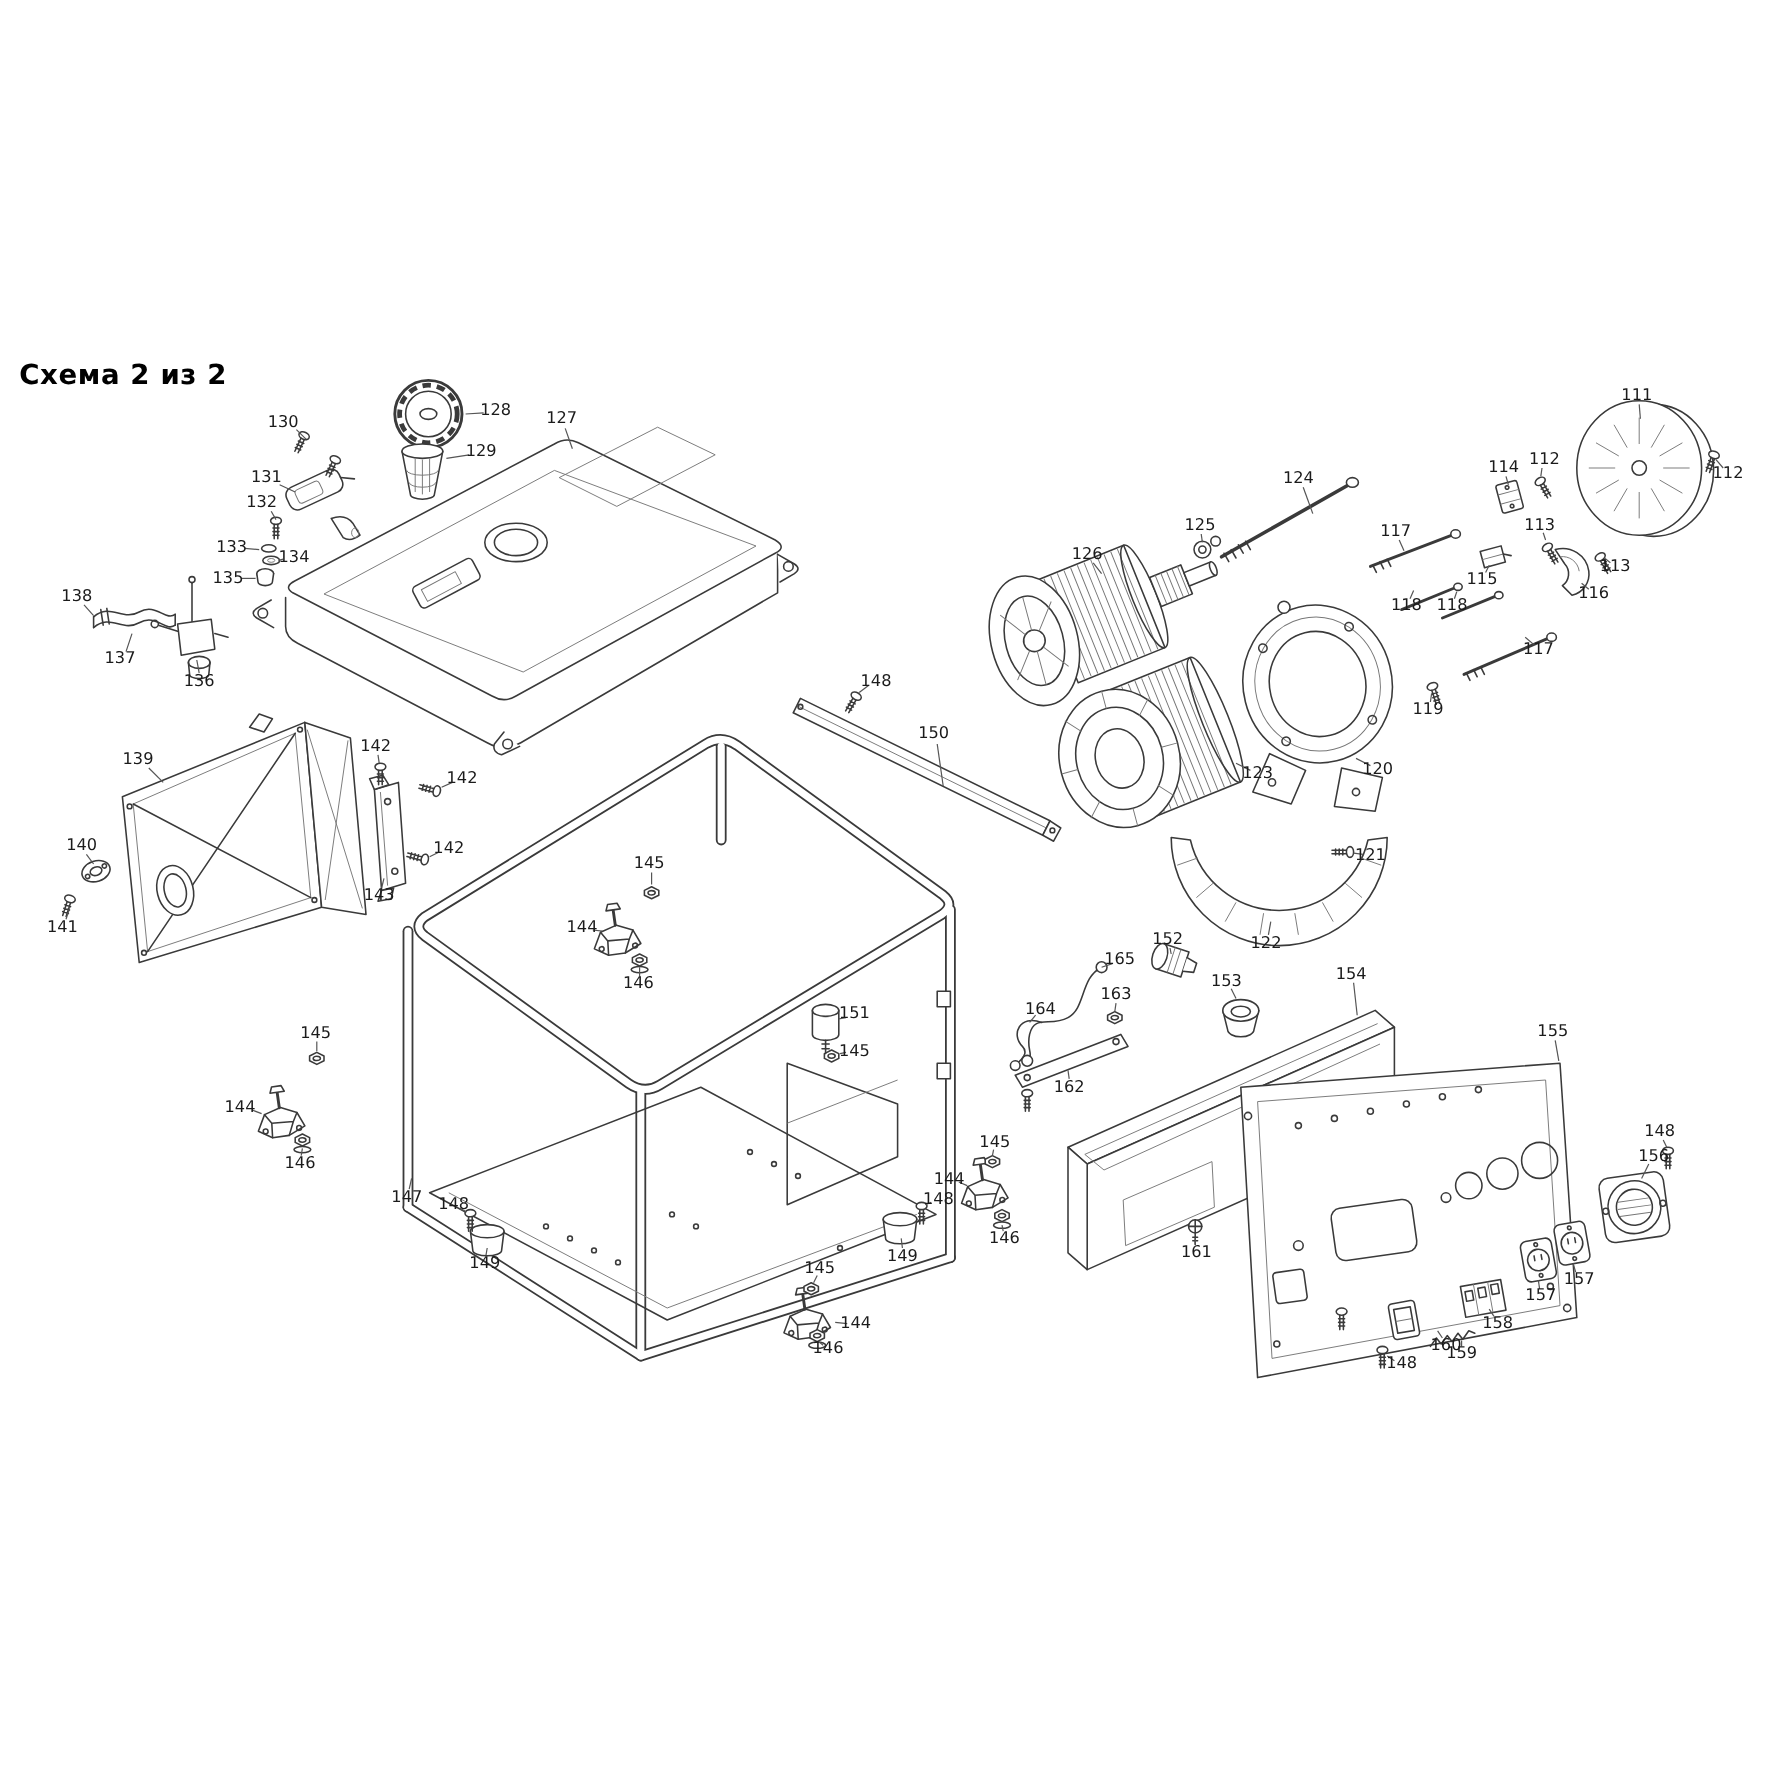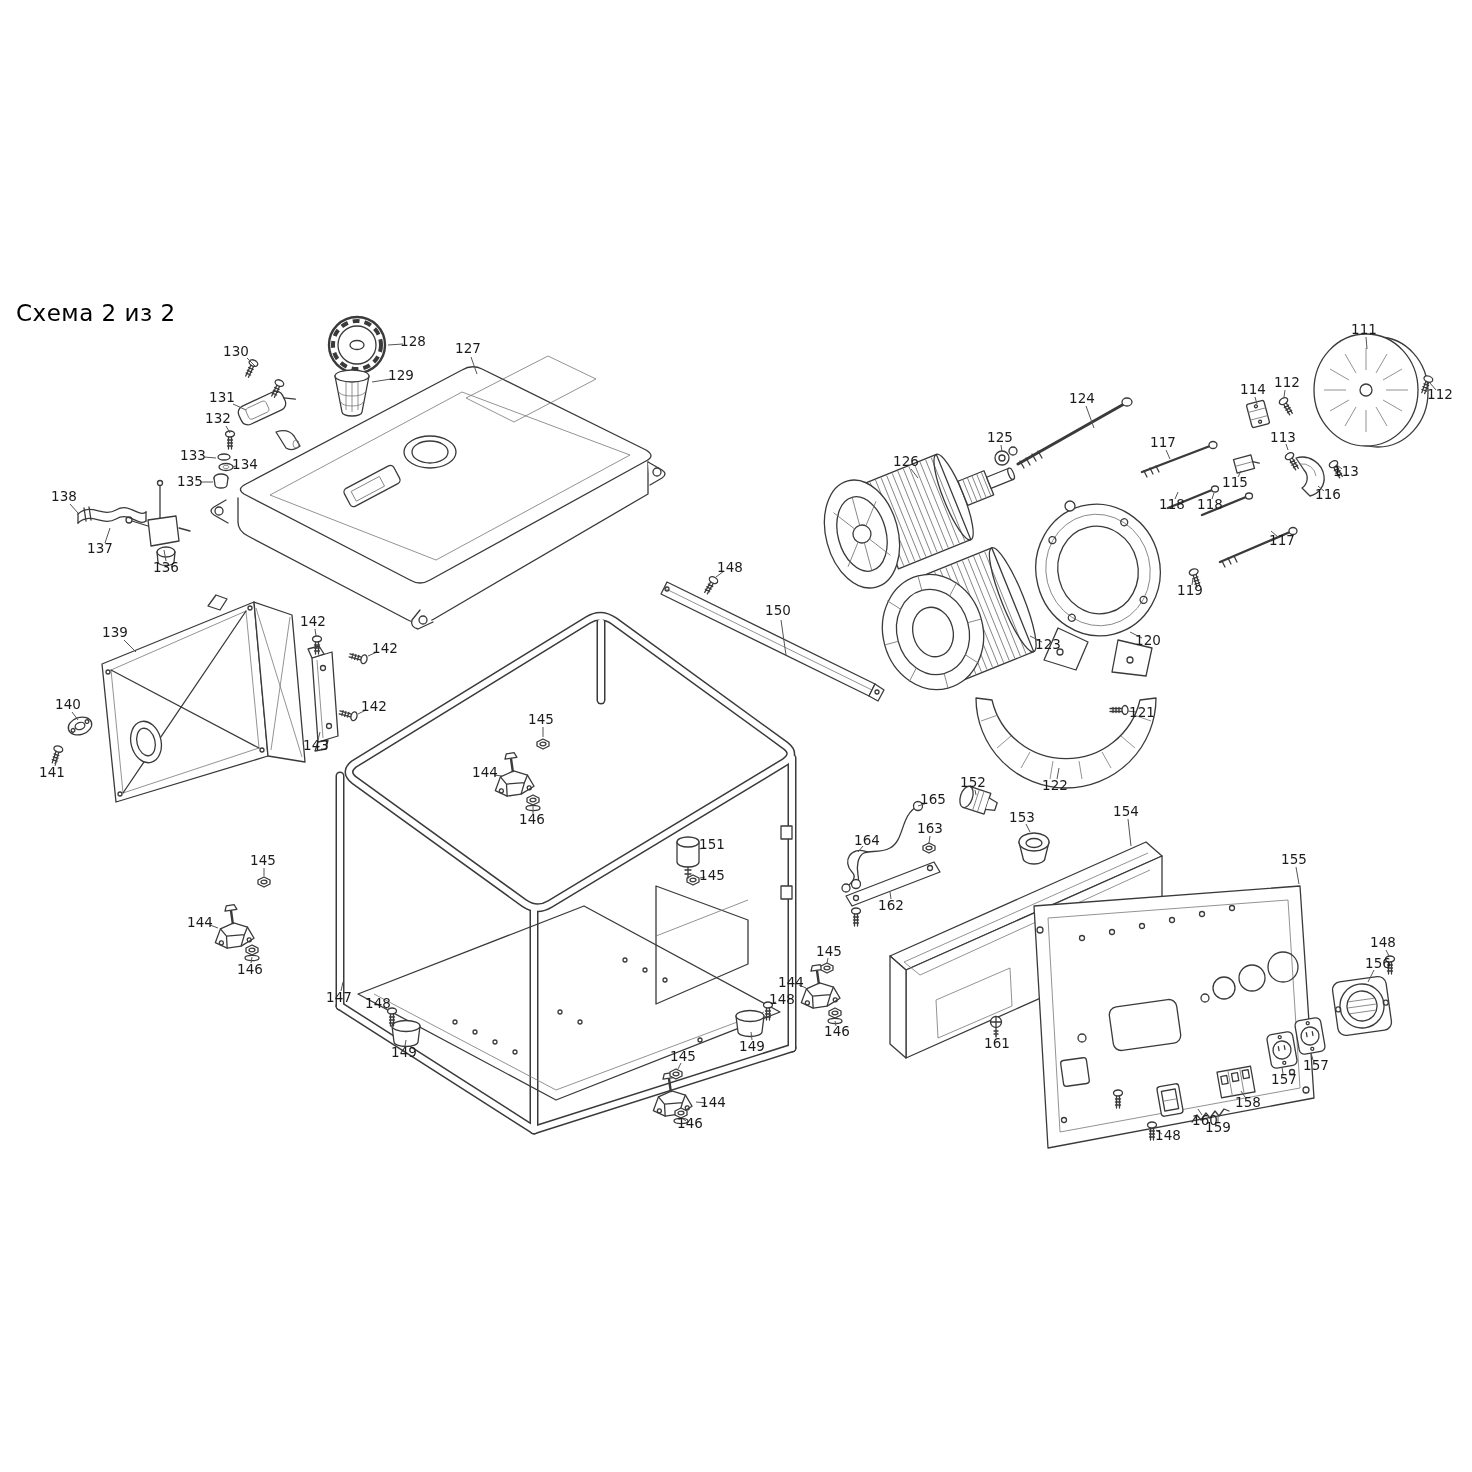--- a/index.html
+++ b/index.html
@@ -1,17 +1,17 @@
 <!DOCTYPE html>
 <html><head>
 <meta charset="utf-8">
 <style>
   html,body { margin:0; padding:0; background:#fff; }
   body { width:1472px; height:1472px; position:relative; font-family:"DejaVu Sans", sans-serif; }
-  .title { position:absolute; left:16px; top:300px; font-size:23px; font-weight:400; color:#000; letter-spacing:.5px; }
+  .title { position:absolute; left:16px; top:300px; font-size:23px; font-weight:700; color:#000; letter-spacing:.5px; }
   #diagram { position:absolute; left:0; top:0; }
   .o   { fill:none; stroke:#3a3a3a; stroke-width:1.3; stroke-linejoin:round; stroke-linecap:round; }
   .of  { fill:#fff; stroke:#3a3a3a; stroke-width:1.3; stroke-linejoin:round; stroke-linecap:round; }
   .thin{ fill:none; stroke:#777;    stroke-width:.8;  stroke-linejoin:round; }
   .tubeo{ fill:none; stroke:#3a3a3a; stroke-width:9; stroke-linejoin:round; stroke-linecap:round; }
   .tubei{ fill:none; stroke:#ffffff; stroke-width:6; stroke-linejoin:round; stroke-linecap:round; }
   .w2  { stroke-width:2.4; }
   .w3  { stroke-width:3; }
   .scallop { fill:none; stroke:#3a3a3a; stroke-width:4; stroke-dasharray:7 5; }
   #part-labels text { font-size:13.5px; fill:#1b1b1b; text-anchor:middle; dominant-baseline:middle; }

